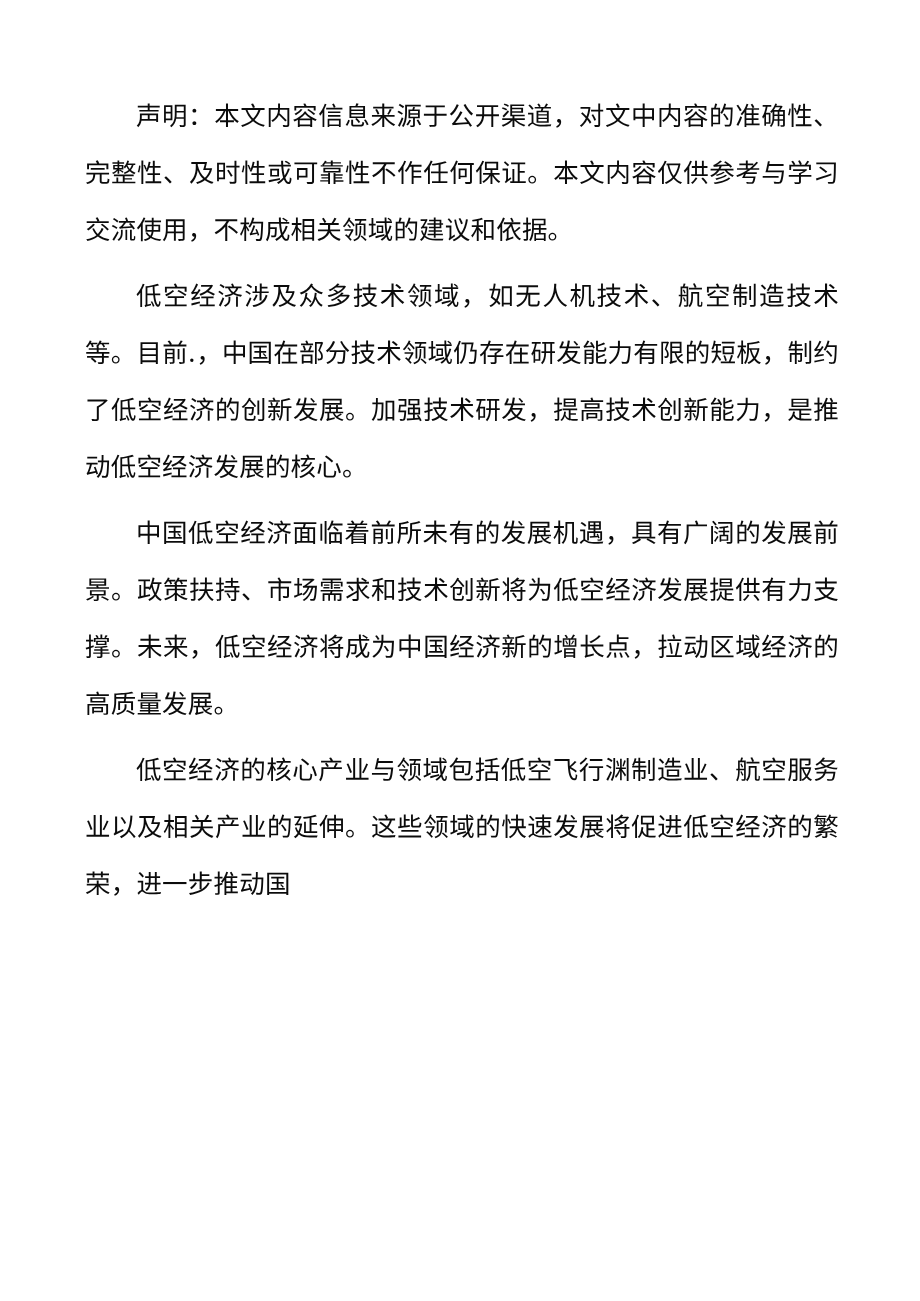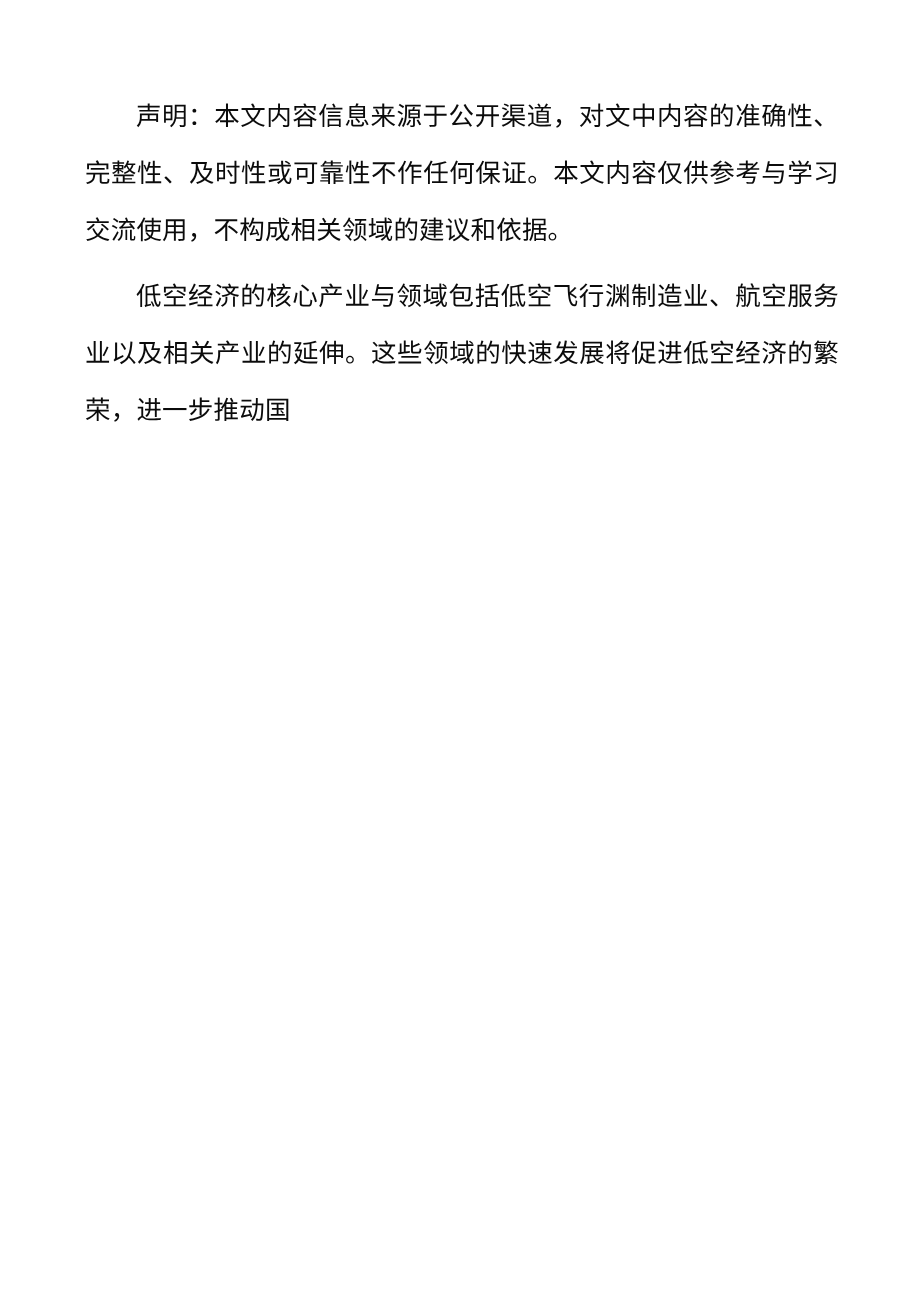--- a/index.html
+++ b/index.html
@@ -52,18 +52,20 @@
 </head>
 <body>
 
 <div id="page">
   <div id="text-column">
 
     <p class="doc-paragraph">声明：本文内容信息来源于公开渠道，对文中内容的准确性、完整性、及时性或可靠性不作任何保证。本文内容仅供参考与学习交流使用，不构成相关领域的建议和依据。</p>
 
 
 
+    <p class="doc-paragraph">低空经济涉及众多技术领域，如无人机技术、航空制造技术等。目前.，中国在部分技术领域仍存在研发能力有限的短板，制约了低空经济的创新发展。加强技术研发，提高技术创新能力，是推动低空经济发展的核心。</p>
 
+    <p class="doc-paragraph">中国低空经济面临着前所未有的发展机遇，具有广阔的发展前景。政策扶持、市场需求和技术创新将为低空经济发展提供有力支撑。未来，低空经济将成为中国经济新的增长点，拉动区域经济的高质量发展。</p>
 
     <p class="doc-paragraph">低空经济的核心产业与领域包括低空飞行渊制造业、航空服务业以及相关产业的延伸。这些领域的快速发展将促进低空经济的繁荣，进一步推动国</p>
 
   </div>
 </div>
 
 </body></html>

